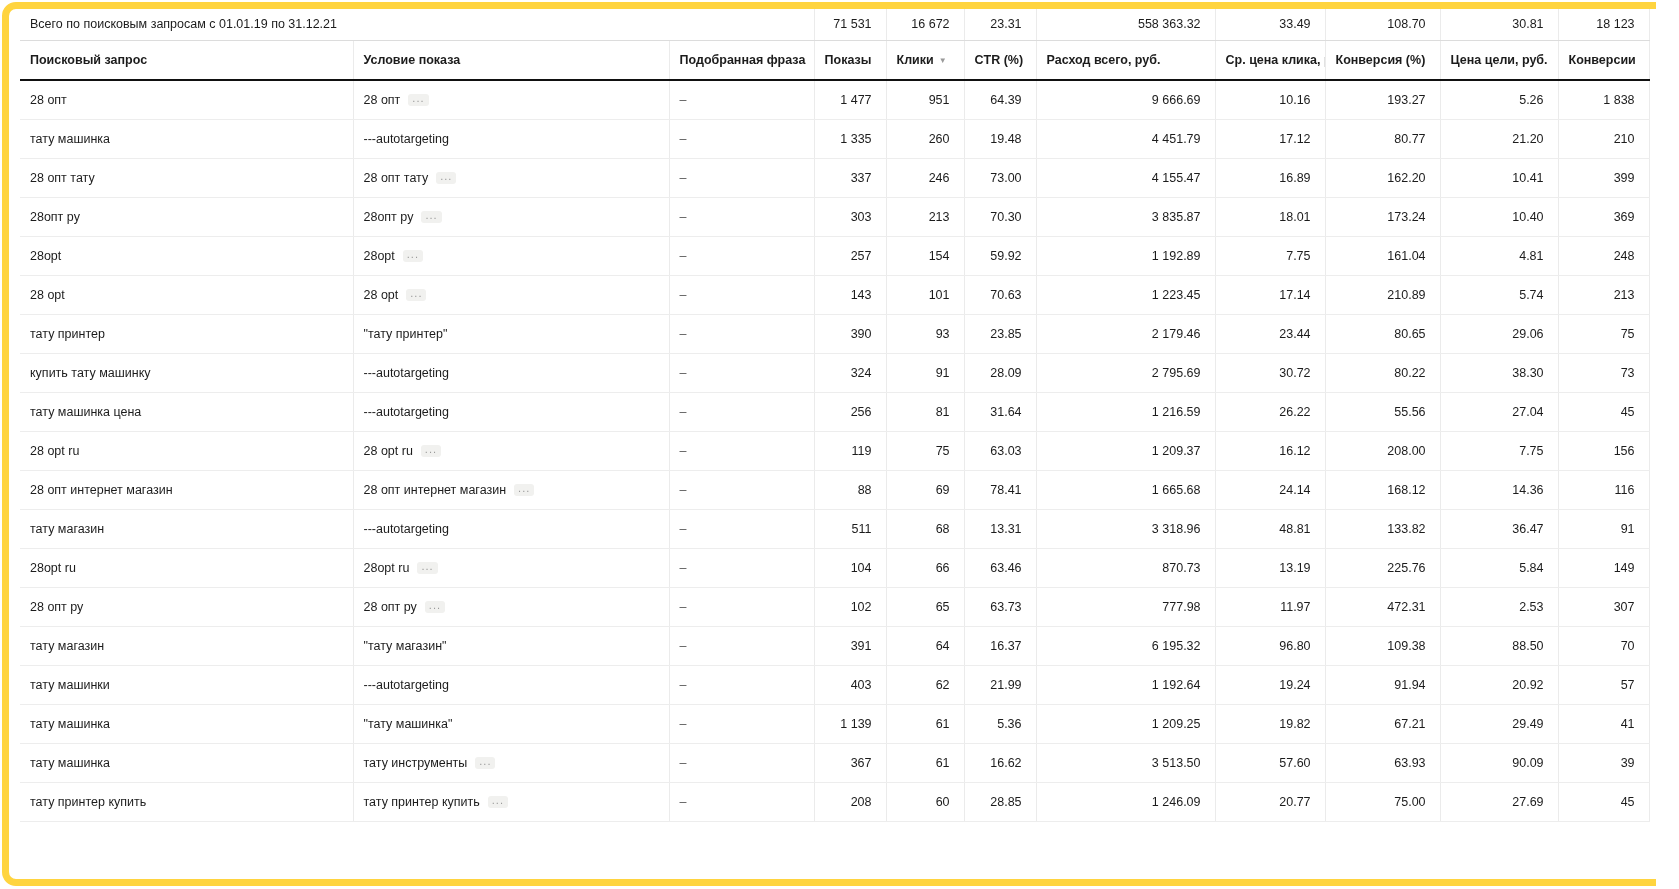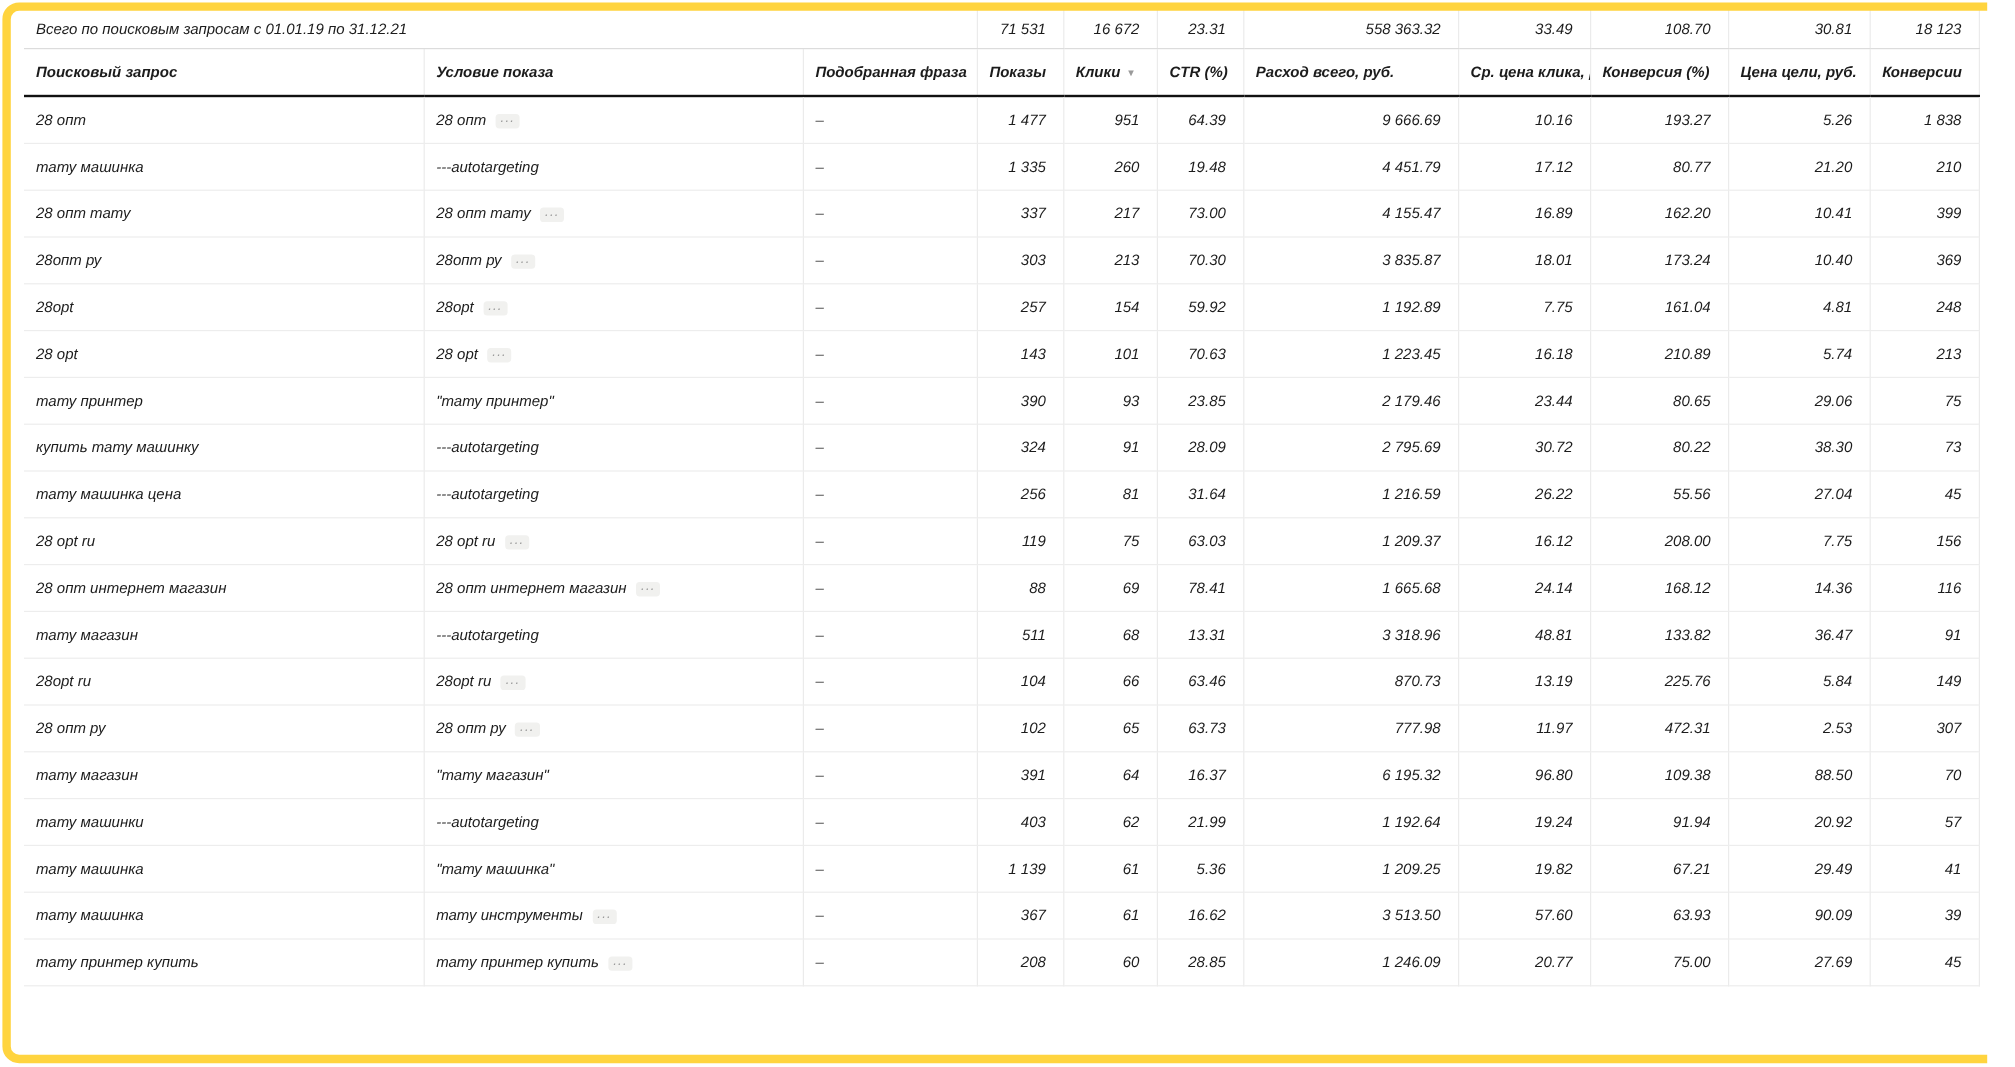--- a/index.html
+++ b/index.html
@@ -3,21 +3,20 @@
 <meta charset="utf-8">
 <style>
   html,body{margin:0;padding:0;background:#fff;}
   .page{
     position:relative;
     width:1656px;height:889px;
     background:#fff;
     font-family:"Liberation Sans", sans-serif;
     color:#1c1c1c;
     overflow:hidden;
-    font-style:italic;
   }
   table.report{
     position:absolute;top:8px;left:20px;
     width:1629px;
     border-collapse:collapse;
     table-layout:fixed;
     font-size:12.5px;
   }
   col.c1{width:333px}col.c2{width:316px}col.c3{width:145px}
   col.c4{width:72px}col.c5{width:78px}col.c6{width:72px}
@@ -143,21 +142,21 @@
     <td class="num">17.12</td>
     <td class="num">80.77</td>
     <td class="num">21.20</td>
     <td class="num">210</td>
   </tr>
         <tr>
     <td><span>28 опт тату</span></td>
     <td><span>28 опт тату</span><span class="menu-badge">...</span></td>
     <td class="phrase-cell"><span>–</span></td>
     <td class="num">337</td>
-    <td class="num">217</td>
+    <td class="num">246</td>
     <td class="num">73.00</td>
     <td class="num">4 155.47</td>
     <td class="num">16.89</td>
     <td class="num">162.20</td>
     <td class="num">10.41</td>
     <td class="num">399</td>
   </tr>
         <tr>
     <td><span>28опт ру</span></td>
     <td><span>28опт ру</span><span class="menu-badge">...</span></td>
@@ -185,21 +184,21 @@
     <td class="num">248</td>
   </tr>
         <tr>
     <td><span>28 opt</span></td>
     <td><span>28 opt</span><span class="menu-badge">...</span></td>
     <td class="phrase-cell"><span>–</span></td>
     <td class="num">143</td>
     <td class="num">101</td>
     <td class="num">70.63</td>
     <td class="num">1 223.45</td>
-    <td class="num">16.18</td>
+    <td class="num">17.14</td>
     <td class="num">210.89</td>
     <td class="num">5.74</td>
     <td class="num">213</td>
   </tr>
         <tr>
     <td><span>тату принтер</span></td>
     <td><span>"тату принтер"</span></td>
     <td class="phrase-cell"><span>–</span></td>
     <td class="num">390</td>
     <td class="num">93</td>

